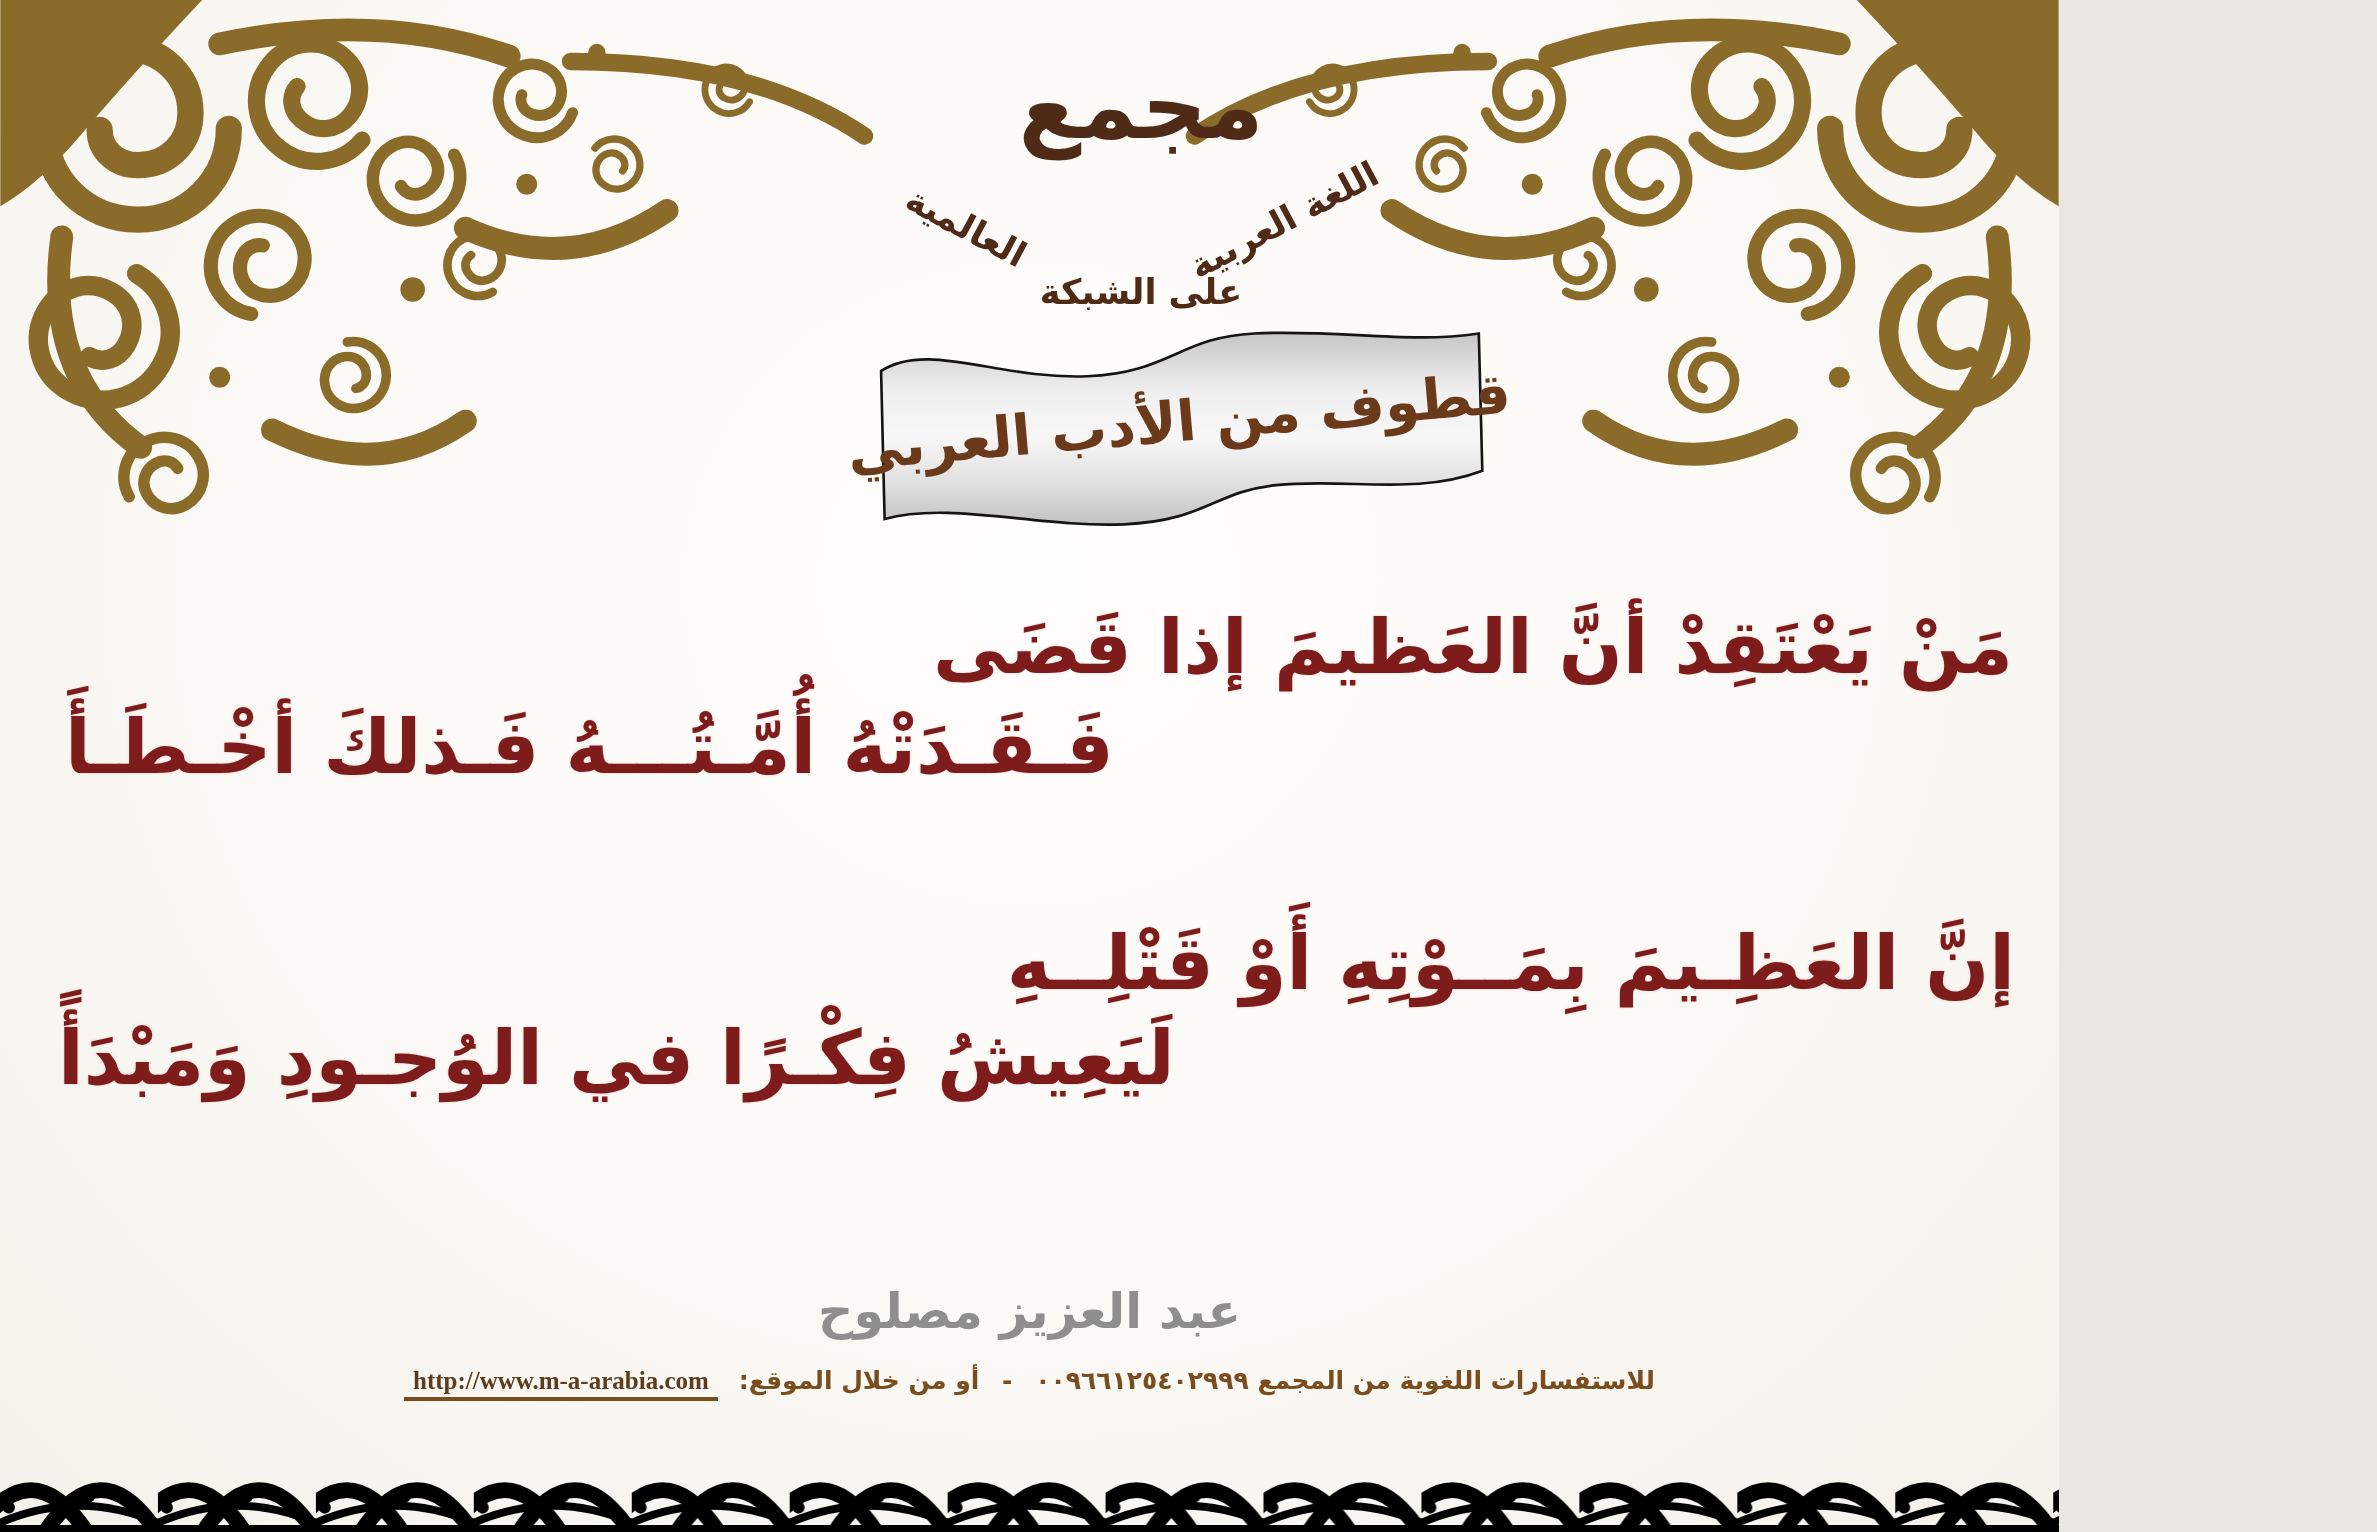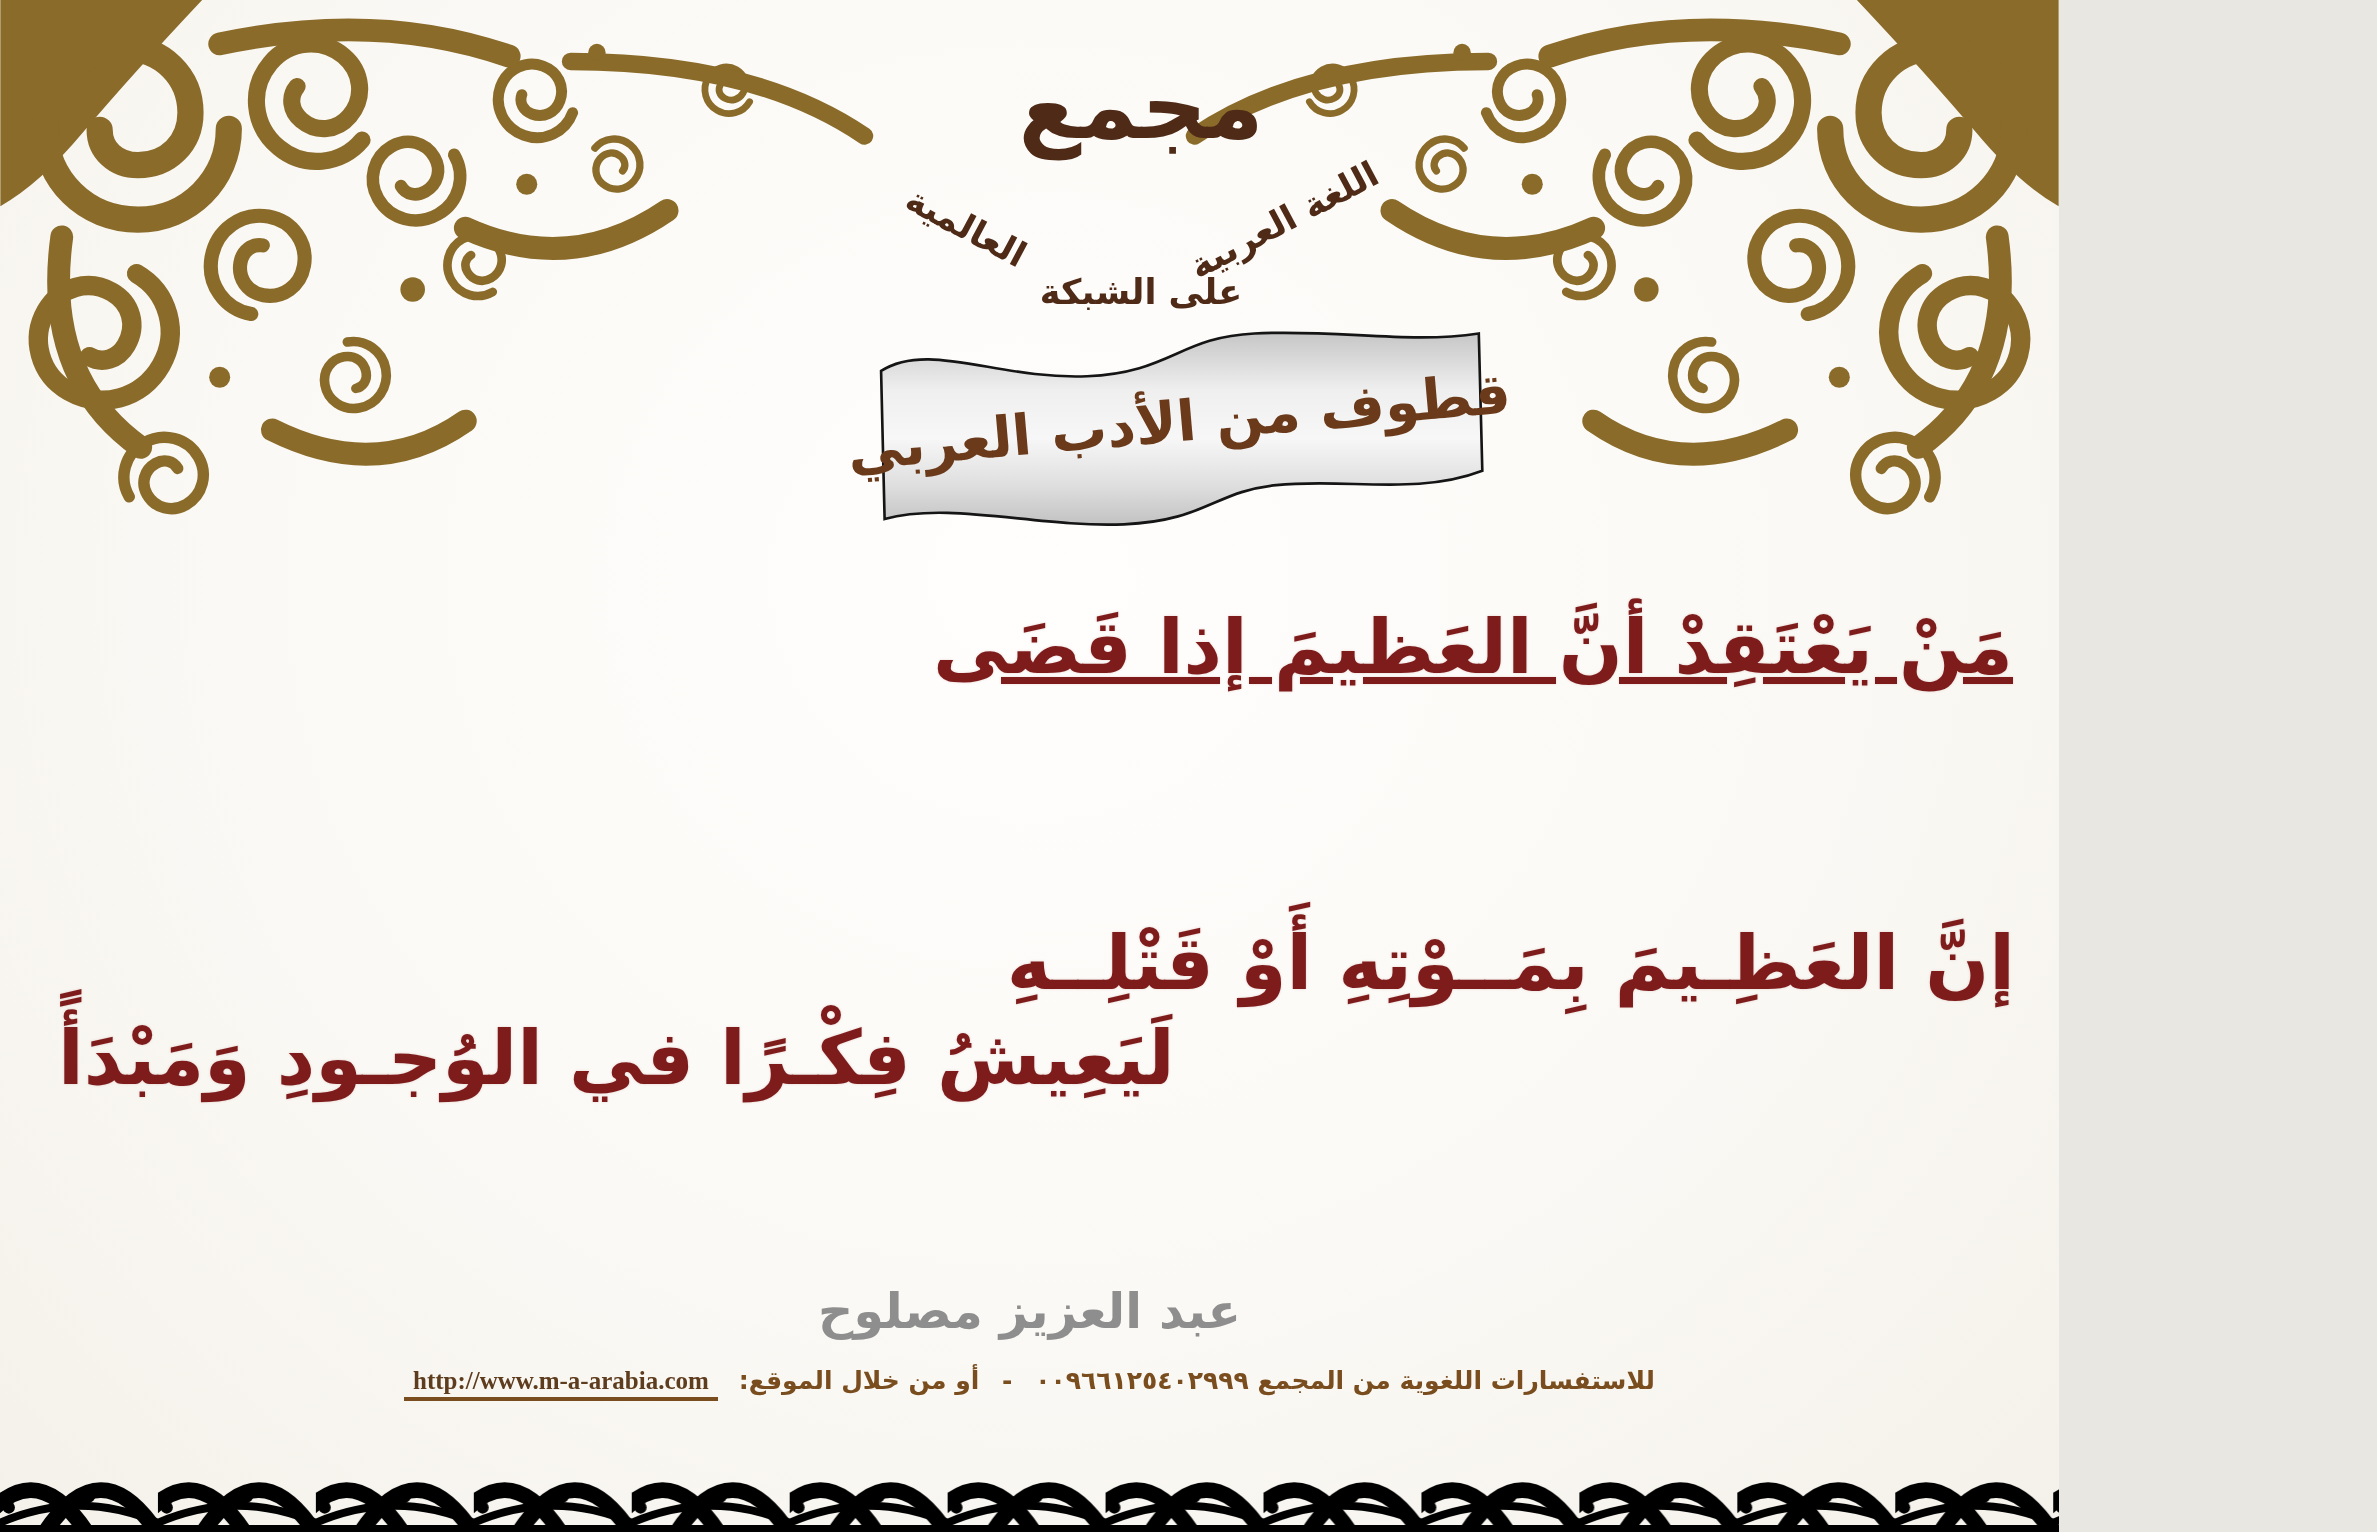--- a/index.html
+++ b/index.html
@@ -32,21 +32,21 @@
     transform:rotate(-5deg) translateY(-7px);
     font-size:56px; font-weight:bold; color:var(--banner_text,#6b3a1a); white-space:nowrap;
   }
 
   
   .verse {
     position:absolute; font-weight:bold; font-size:75px; line-height:1.4;
     color:var(--poem,#7e1c1c); white-space:nowrap;
     text-shadow:0 0 2.6px rgba(126,28,28,.18);
   }
-  .v1f { top:595px;  right:46px;text-decoration:underline; }
+  .v1f { top:595px;  right:46px; }
   .v1s { top:695px;  left:65px;  }
   .v2f { top:911px; right:44px; }
   .v2s { top:1006px; left:58px;  }
 
   .author {
     position:absolute; top:1239px; left:0; right:0; text-align:center;
     font-size:49px; font-weight:bold; color:var(--author,#8e8e8e);margin-top:44px;
   }
 
   
@@ -131,20 +131,21 @@
         </linearGradient>
       </defs>
       <path d="M 16,56 C 70,22 150,66 250,62 C 345,58 355,18 440,14 C 535,9 615,26 695,14
                L 699,168 C 625,196 545,176 465,184 C 395,191 385,224 292,228
                C 195,232 95,202 20,222 Z" fill="url(#bannerGrad)" stroke="#151515" stroke-width="3"></path>
     </svg>
     <div class="banner-label">قطوف من الأدب العربي</div>
   </div>
 
   <div class="verse v1f" dir="rtl">مَنْ يَعْتَقِدْ أنَّ العَظيمَ إذا قَضَى</div>
+  <div class="verse v1s" dir="rtl">فَـقَـدَتْهُ أُمَّـتُـــهُ فَـذلكَ أخْـطَـأَ</div>
   <div class="verse v2s" dir="rtl">لَيَعِيشُ فِكْـرًا في الوُجـودِ وَمَبْدَأً</div>
   <div class="verse v2f" dir="rtl">إنَّ العَظِـيمَ بِمَــوْتِهِ أَوْ قَتْلِــهِ</div>
 
   <div class="author">عبد العزيز مصلوح</div>
 
   <div class="contact">
     <span>للاستفسارات اللغوية من المجمع</span>
     <span>٠٠٩٦٦١٢٥٤٠٢٩٩٩</span>
     <span class="sep">-</span>
     <span>أو من خلال الموقع:</span>

